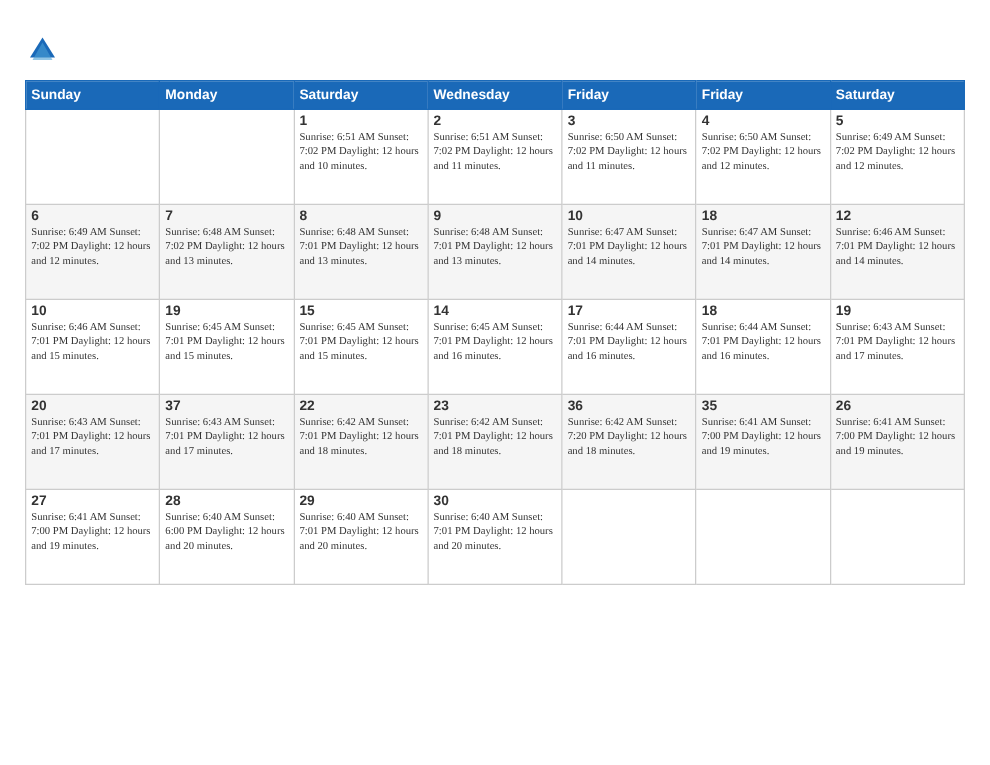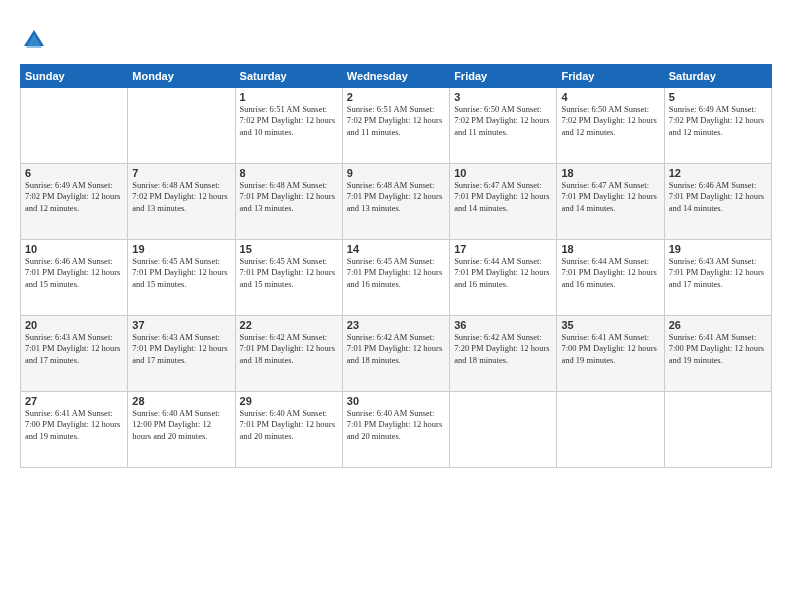--- a/index.html
+++ b/index.html
@@ -307,21 +307,21 @@
         <tr>
           <td>
             <span class="day-num">27</span>
             <div class="cell-text">Sunrise: 6:41 AM
 Sunset: 7:00 PM
 Daylight: 12 hours and 19 minutes.</div>
           </td>
           <td>
             <span class="day-num">28</span>
             <div class="cell-text">Sunrise: 6:40 AM
-Sunset: 12:00 PM
+Sunset: 6:00 PM
 Daylight: 12 hours and 20 minutes.</div>
           </td>
           <td>
             <span class="day-num">29</span>
             <div class="cell-text">Sunrise: 6:40 AM
 Sunset: 7:01 PM
 Daylight: 12 hours and 20 minutes.</div>
           </td>
           <td>
             <span class="day-num">30</span>

